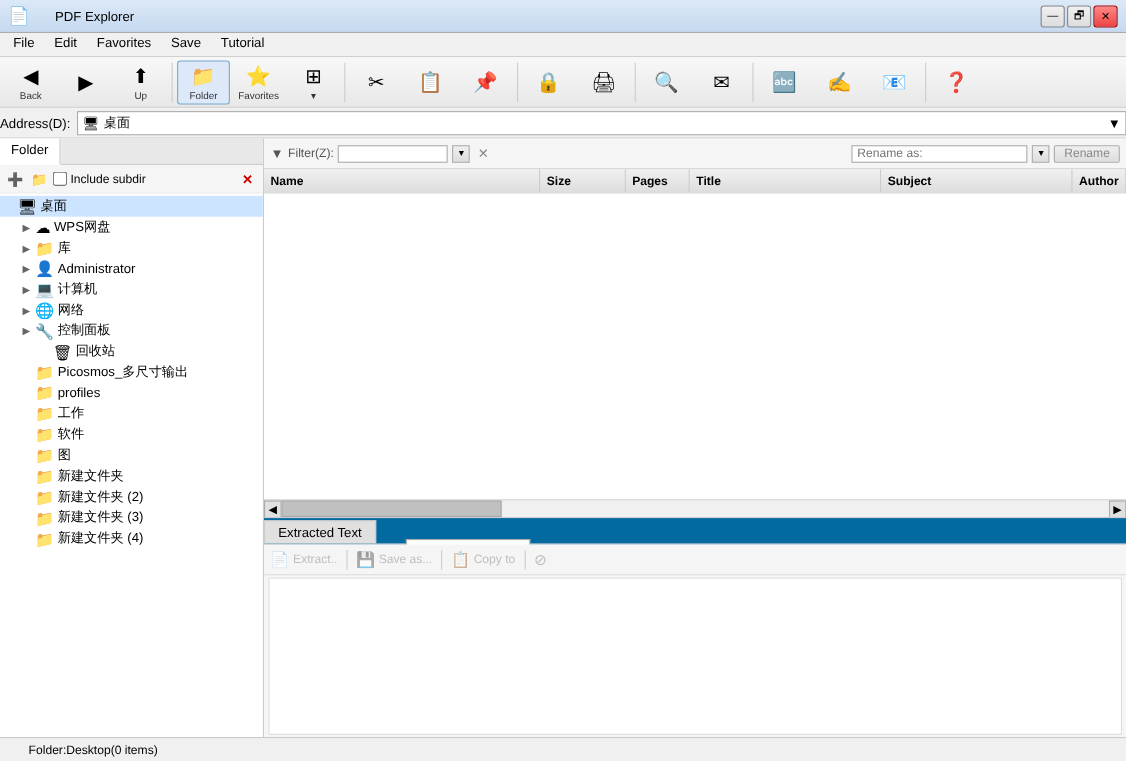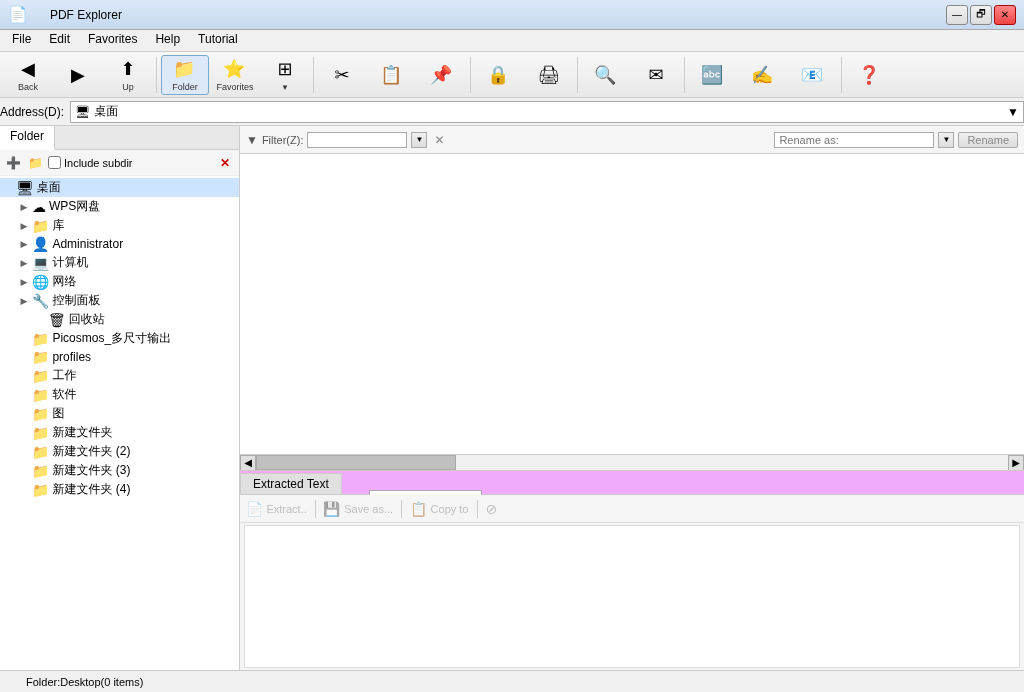--- a/index.html
+++ b/index.html
@@ -295,21 +295,21 @@
       height: 200px;
       border-top: 1px solid #ccc;
       display: flex;
       flex-direction: column;
       background: #f5f5f5;
     }
     #bottom-tabs {
       display: flex;
       border-bottom: 1px solid #ccc;
       height: 24px;
-      background: #f0abfc;
+      background: #0369a1;
       gap: 25px;
     }
     .bottom-tab {
       padding: 3px 12px;
       font-size: 12px;
       cursor: pointer;
       border: 1px solid #ccc;
       border-bottom: none;
       background: #e0e0e0;
       margin-right: 2px;
@@ -375,21 +375,21 @@
     <div class="title-btn">—</div>
     <div class="title-btn">🗗</div>
     <div class="title-btn close-btn">✕</div>
   </div>
 </div>
 
 <div id="menubar">
   <div class="menu-item">File</div>
   <div class="menu-item">Edit</div>
   <div class="menu-item">Favorites</div>
-  <div class="menu-item">Help</div>
+  <div class="menu-item">Save</div>
   <div class="menu-item">Tutorial</div>
 </div>
 
 <div id="toolbar">
   <div class="toolbar-btn">
     <span class="btn-icon">◀</span>
     <span class="btn-label">Back</span>
   </div>
   <div class="toolbar-btn">
     <span class="btn-icon">▶</span>
@@ -596,20 +596,28 @@
       <input type="text" id="filter-input" style="border: 1px solid rgb(170, 170, 170); font-size: 11px; padding: 1px 4px; width: 100px;">
       <div class="filter-dropdown">▼</div>
       <div class="filter-clear">✕</div>
       <div id="rename-section">
         <input type="text" id="rename-input" placeholder="Rename as:" style="border: 1px solid rgb(170, 170, 170); font-size: 11px; padding: 1px 4px; width: 160px; color: rgb(136, 136, 136);">
         <div id="rename-dropdown">▼</div>
         <button id="rename-btn" style="background:linear-gradient(to bottom,#f0f0f0,#ddd);border:1px solid #aaa;padding:1px 8px;font-size:11px;cursor:pointer;border-radius:2px;color:#888;">Rename</button>
       </div>
     </div>
 
+    <div id="file-list-header">
+      <div class="col-header col-name">Name</div>
+      <div class="col-header col-size">Size</div>
+      <div class="col-header col-pages">Pages</div>
+      <div class="col-header col-title">Title</div>
+      <div class="col-header col-subject">Subject</div>
+      <div class="col-header col-author">Author</div>
+    </div>
 
     <div id="file-list-body"></div>
 
     <div id="hscroll-area">
       <div class="scroll-arrow">◀</div>
       <div class="scroll-track">
         <div class="scroll-thumb" style="left:0; width:200px;"></div>
       </div>
       <div class="scroll-arrow">▶</div>
     </div>

